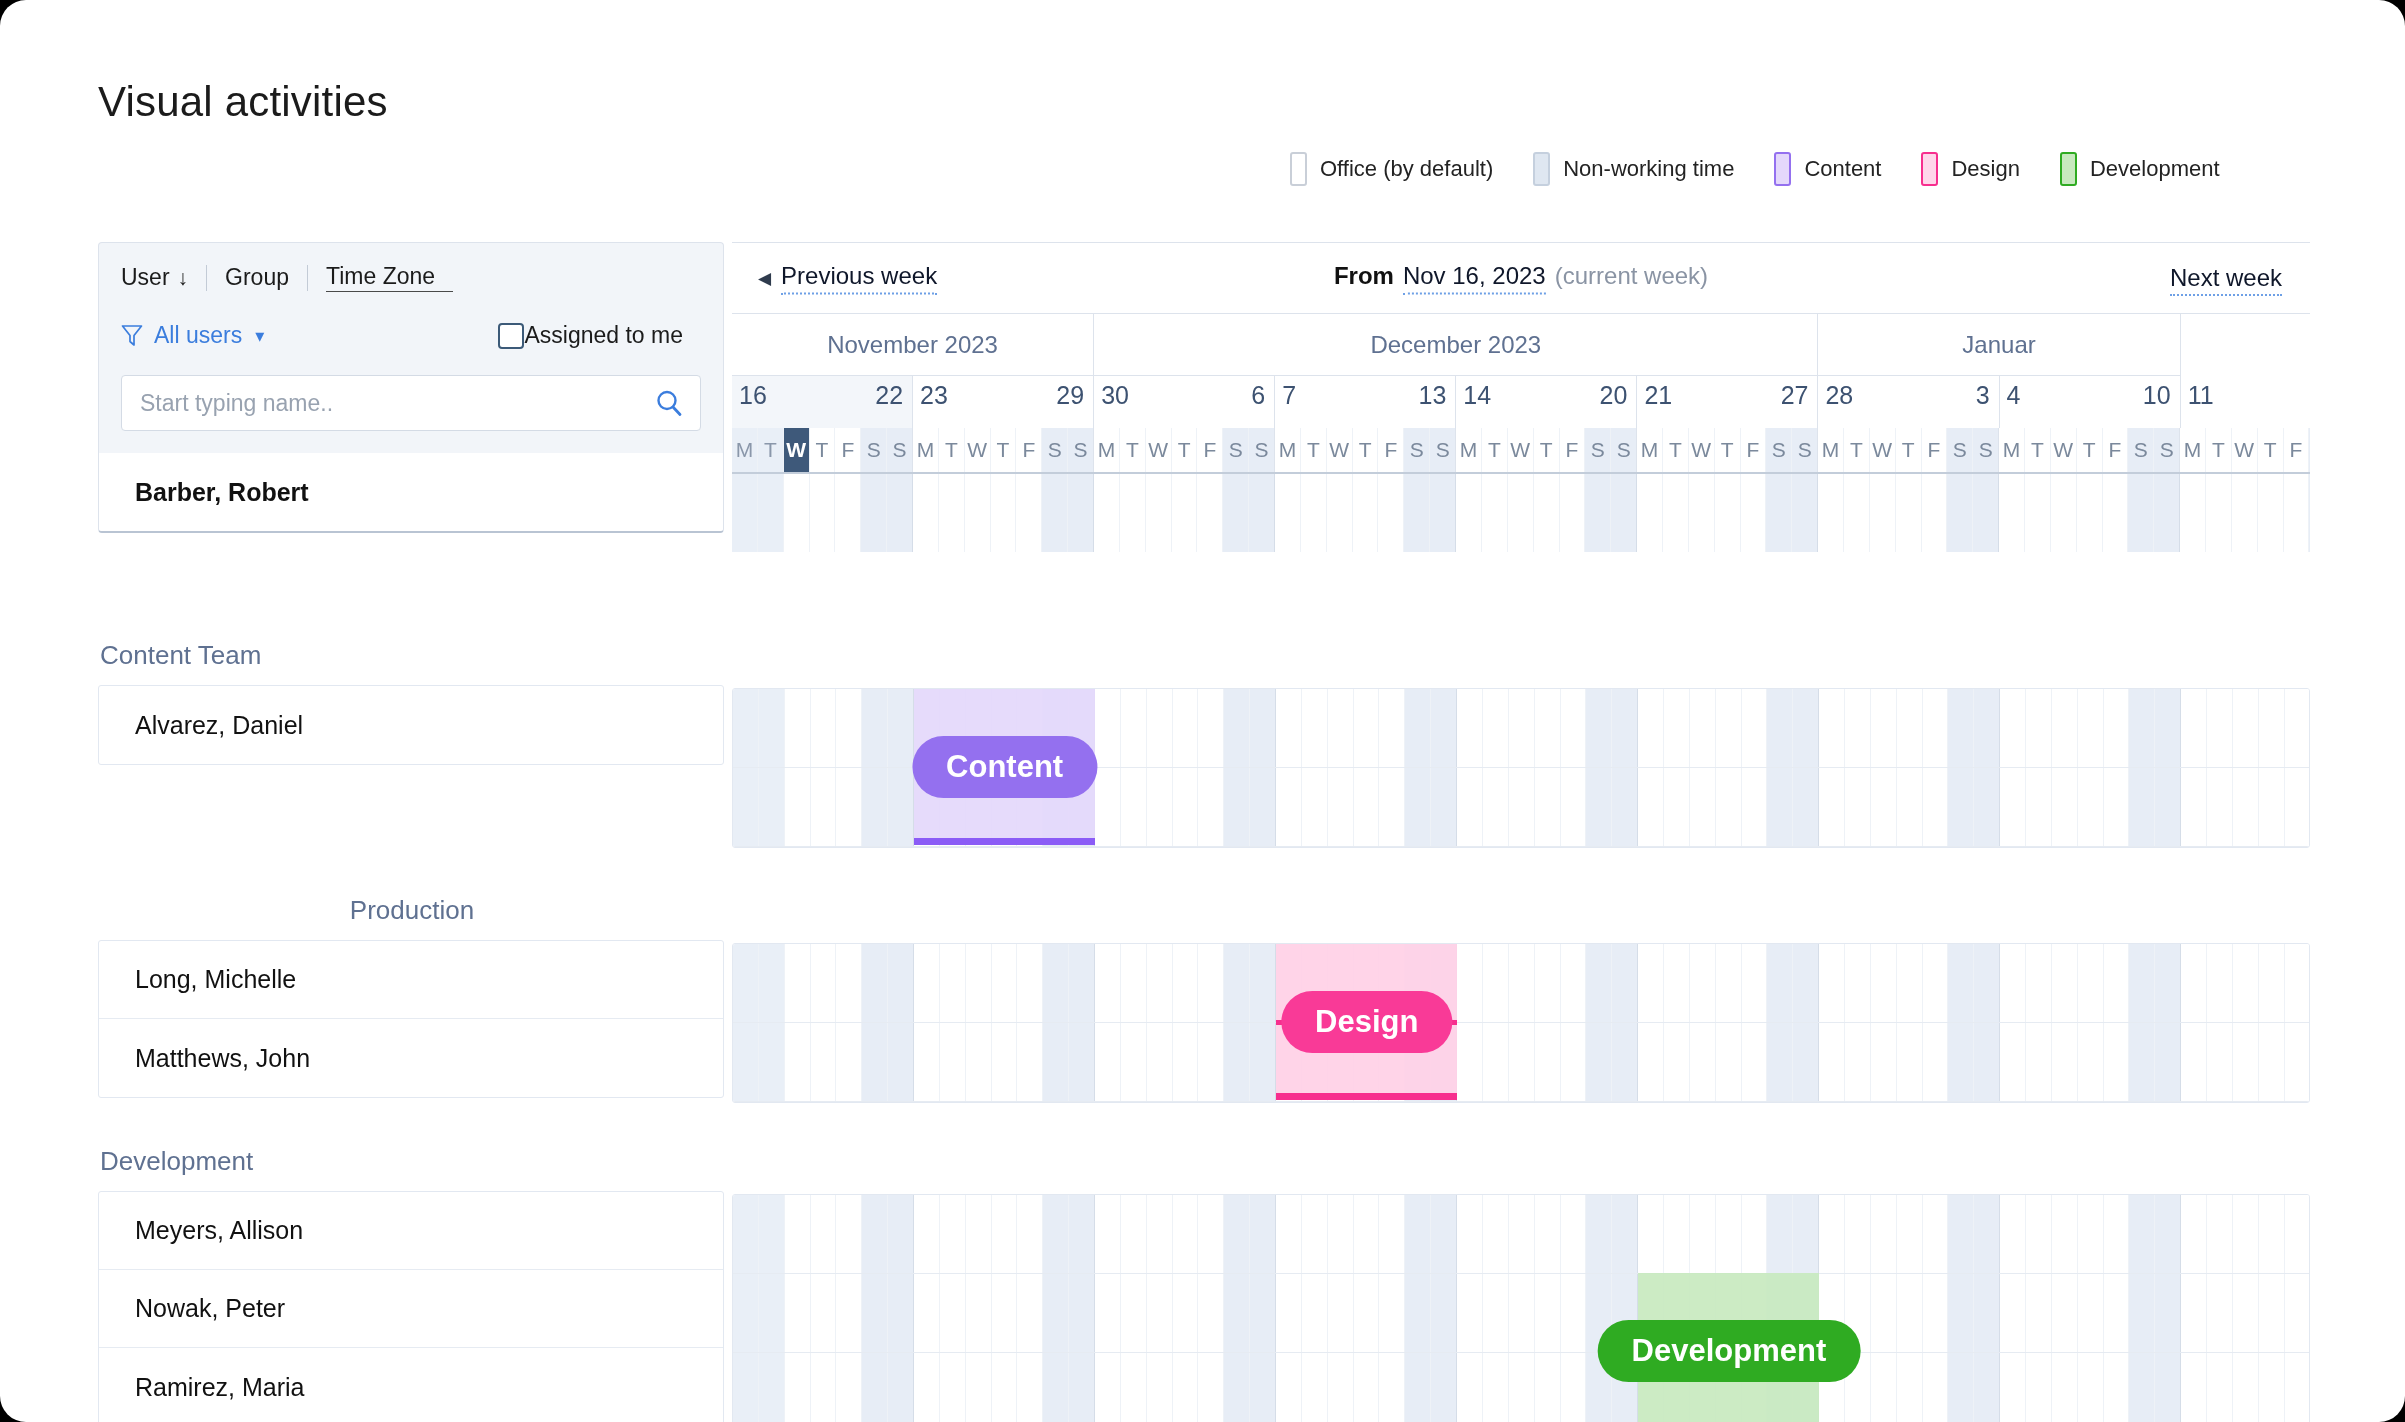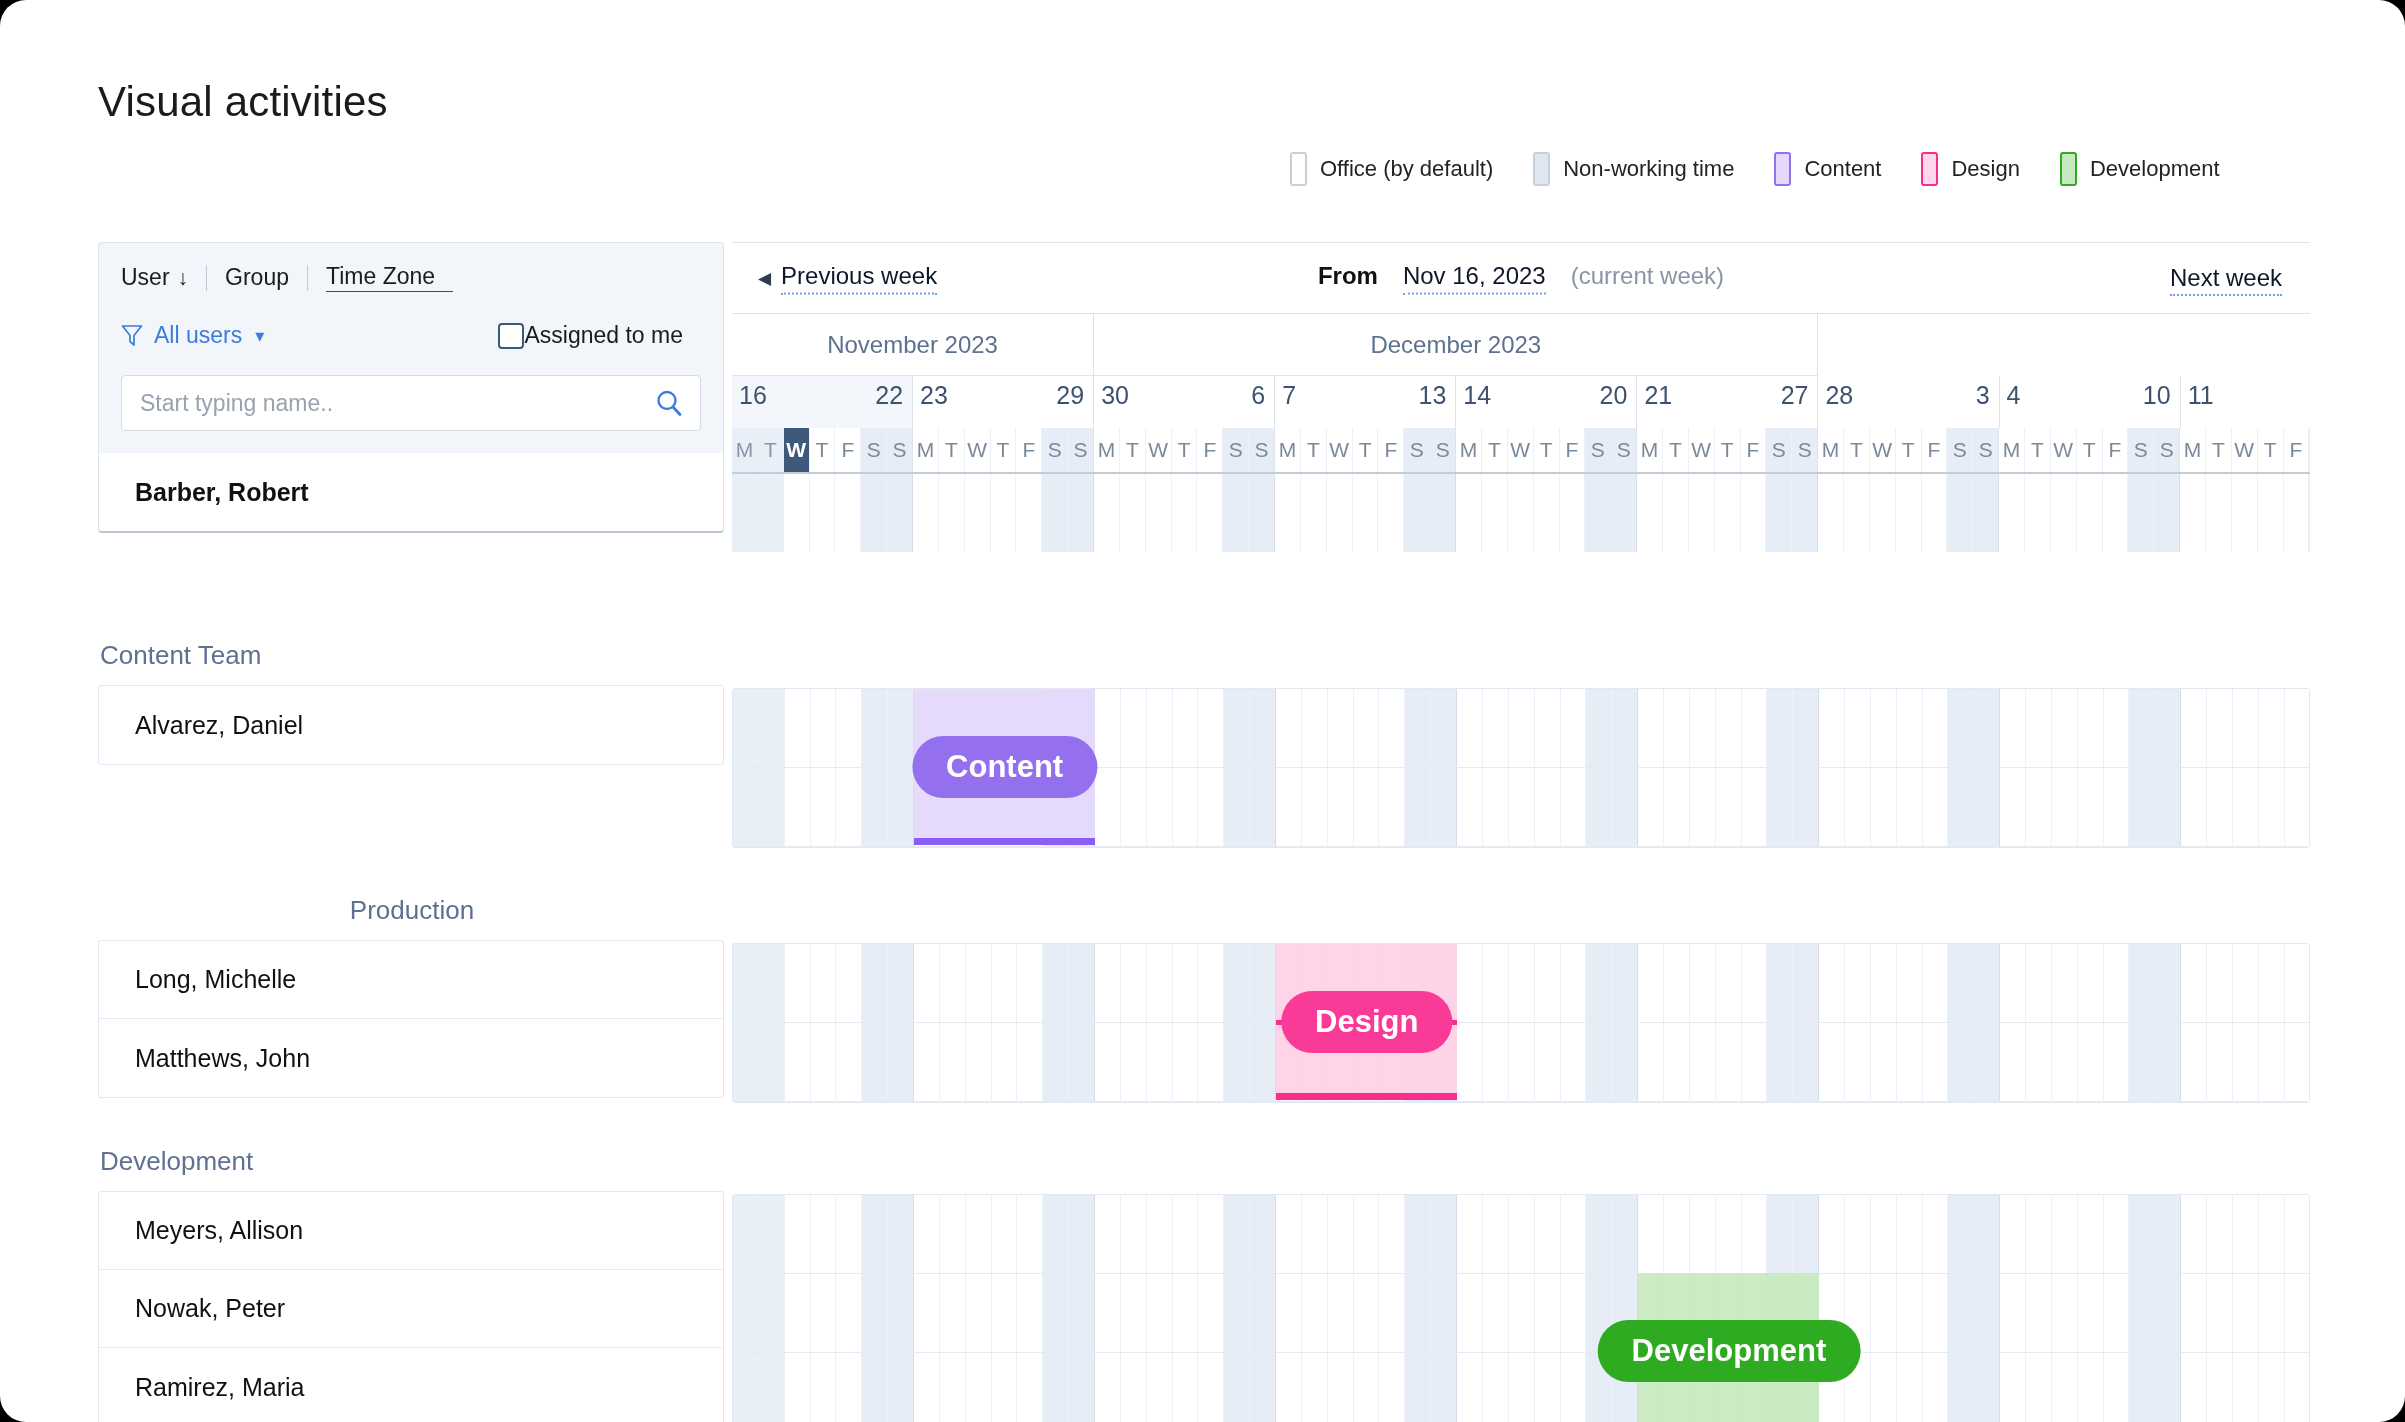--- a/index.html
+++ b/index.html
@@ -173,21 +173,21 @@
   .nav-arrow { color: #2f3b4d; font-size: 17px; line-height: 1; }
   .linky {
     color: #0f172a;
     font-size: 24px;
     border-bottom: 2.5px dotted #6ea0e6;
     padding-bottom: 3px;
   }
   .nav-mid {
     position: absolute; left: 50%; top: 50%;
     transform: translate(-50%, -50%);
-    display: flex; align-items: baseline; gap: 25px;
+    display: flex; align-items: baseline; gap: 9px;
     white-space: nowrap;
   }
   .nav-from { font-size: 24px; color: #111; font-weight: 600; }
   .nav-cur { font-size: 24px; color: #8a94a4; }
   .nav-next { position: absolute; right: 28px; top: 50%; transform: translateY(-50%); }
 
   .tl-body { position: relative; }
   .tl-months { display: flex; height: 62px; }
   .month-cell {
     display: flex; align-items: center; justify-content: center;
@@ -401,20 +401,21 @@
       </div>
       <div class="nav-next">
         <span class="linky">Next week</span>
       </div>
     </div>
 
     <div class="tl-body">
       <div class="tl-months" id="month-row">
           <div class="month-cell" style="width: 362.164px; flex: 0 0 auto;">November 2023</div>
           <div class="month-cell" style="width: 724.328px; flex: 0 0 auto;">December 2023</div>
+          <div class="month-cell" style="width: 362.164px; flex: 0 0 auto;">Januar</div>
         </div>
       <div class="tl-weeks" id="week-row">
           <div class="week-cell partial" style="width: 181.082px; flex: 0 0 auto;">
             <span class="wstart">16</span>
             <span class="wend">22</span>
           </div>
           <div class="week-cell" style="width: 181.082px; flex: 0 0 auto;">
             <span class="wstart">23</span>
             <span class="wend">29</span>
           </div>

